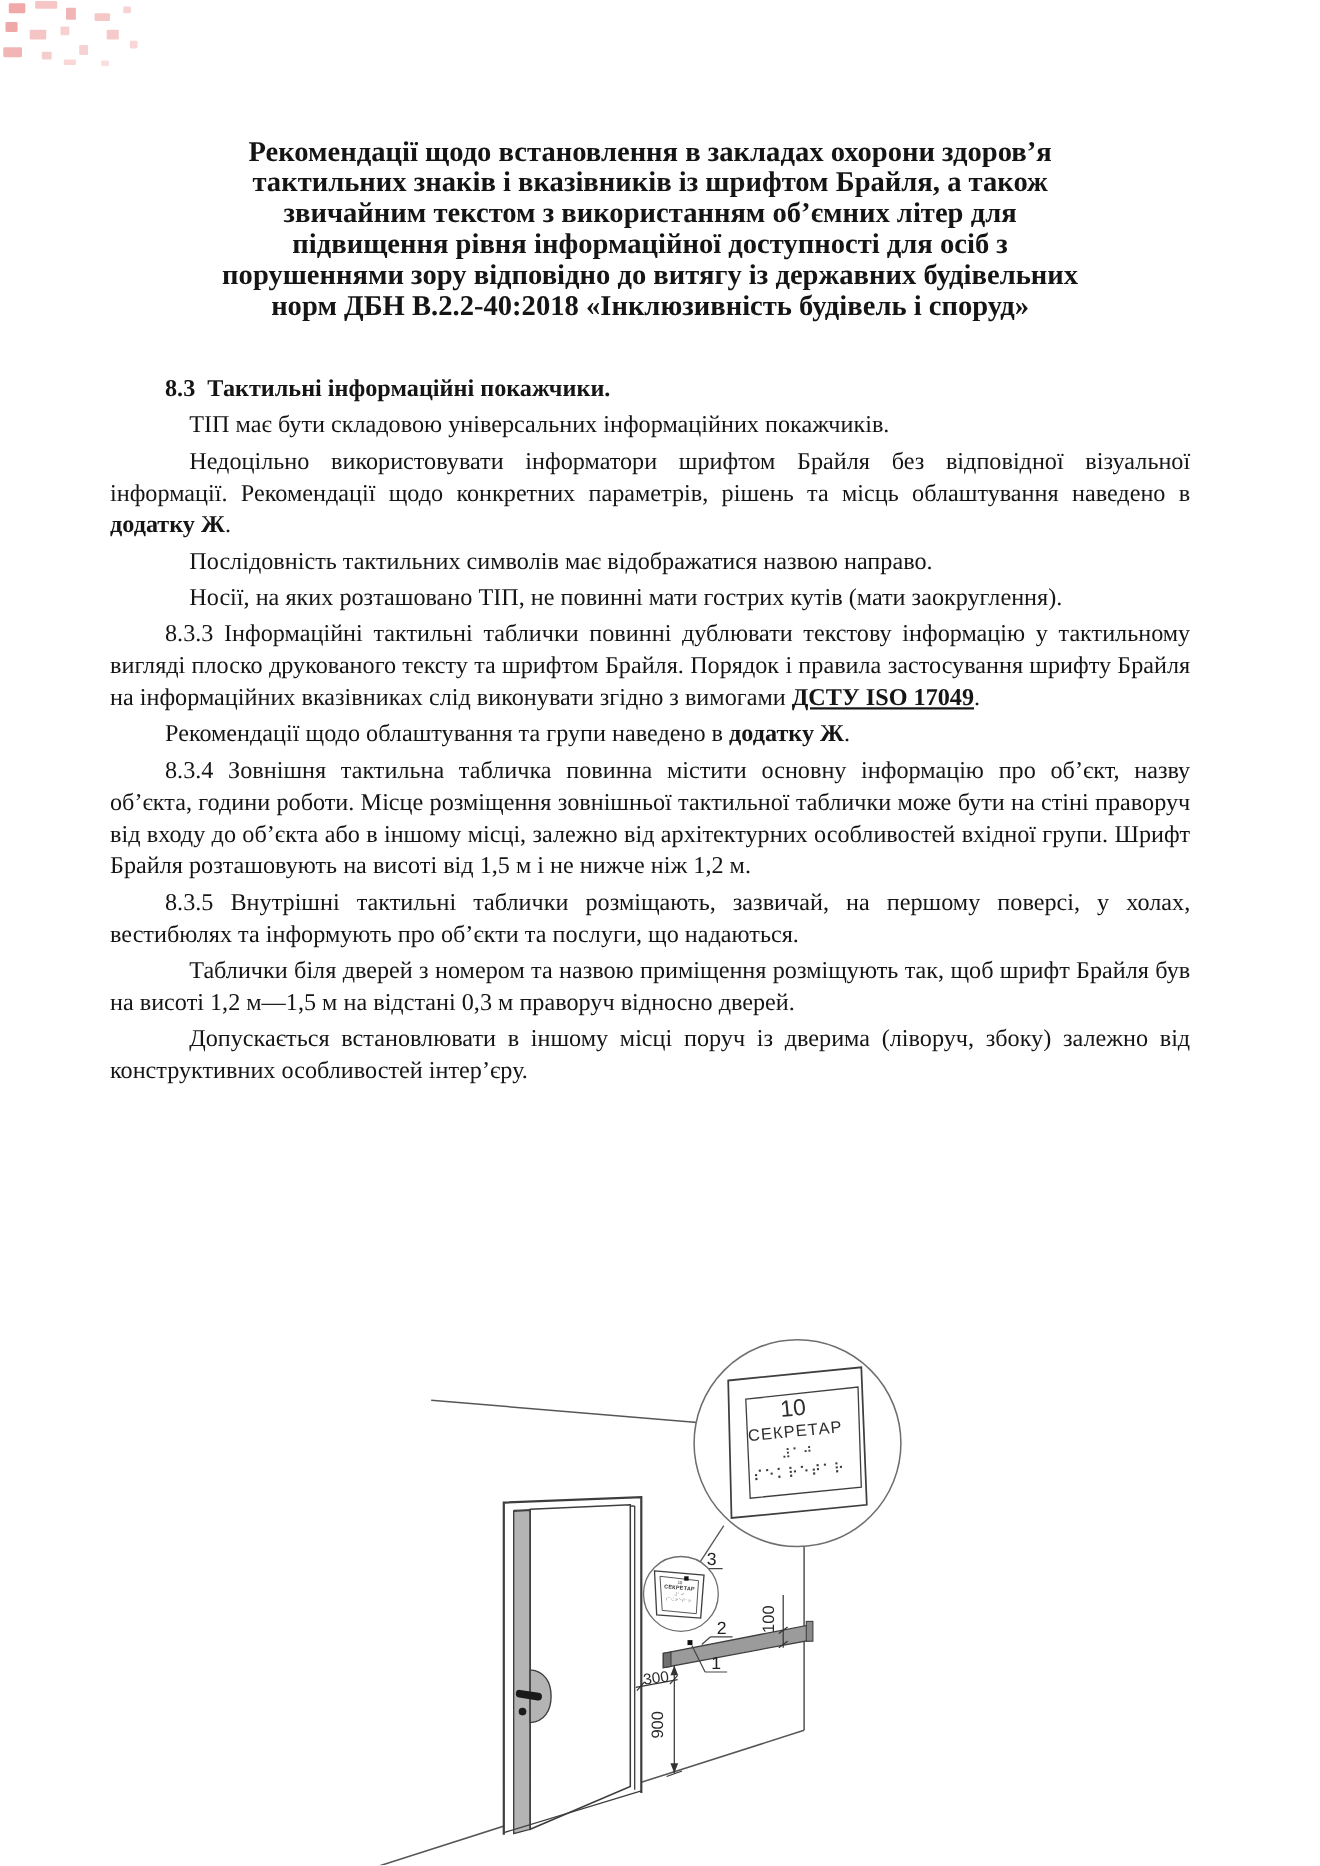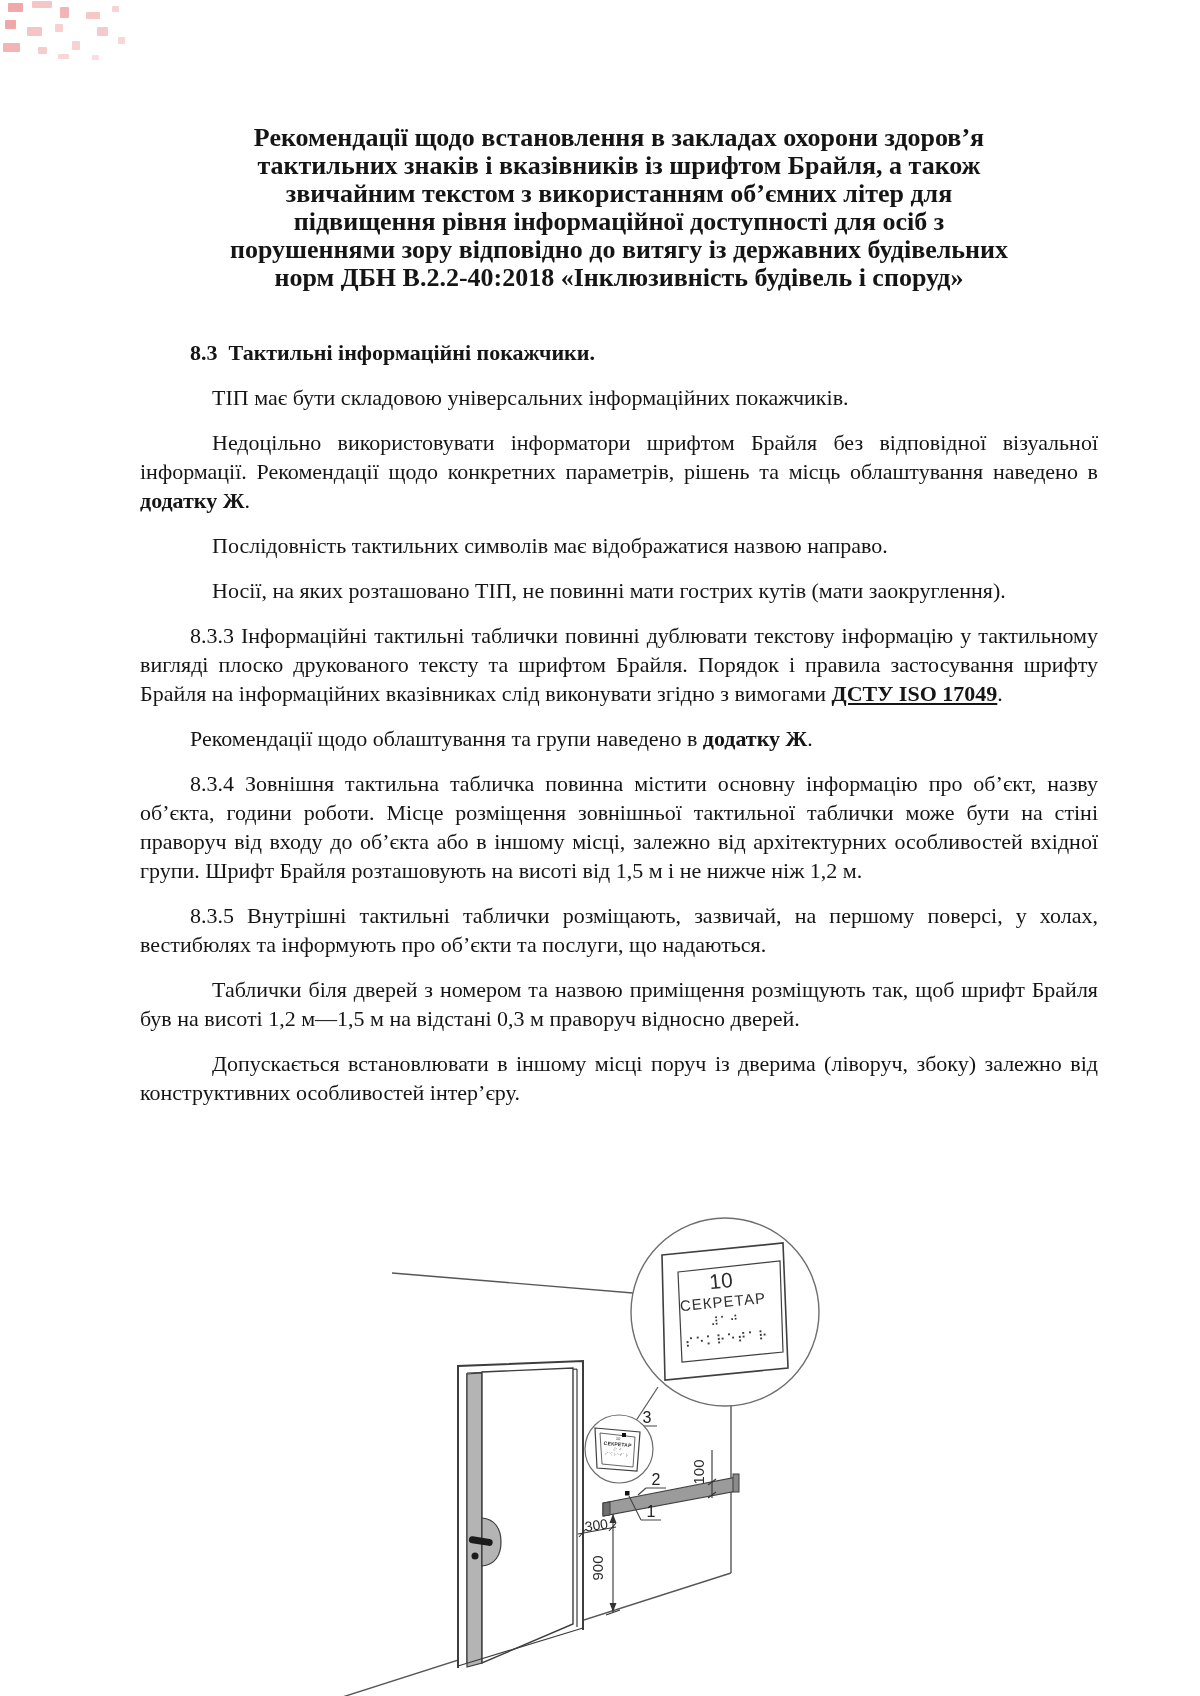--- a/index.html
+++ b/index.html
@@ -1,21 +1,21 @@
 <!DOCTYPE html>
 <html><head>
 <meta charset="utf-8">
 <style>
   html,body{margin:0;padding:0;background:#ffffff;}
   .page{position:relative;width:1200px;height:1696px;background:#fff;overflow:hidden;
         font-family:"Liberation Serif",serif;color:#151515;}
-  .content{position:absolute;left:124px;top:0;width:990px;}
+  .content{position:absolute;left:96px;top:0;width:990px;}
   .title{margin:124px 0 0 0;font-weight:bold;font-size:26px;line-height:28px;text-align:center;}
   .heading{margin-top:46px;font-weight:bold;}
-  p{margin:16px;font-size:22px;line-height:29px;text-align:justify;}
+  p{margin:4px;font-size:22px;line-height:29px;text-align:justify;}
   p.i1{text-indent:50px;}
   p.i2{text-indent:72px;}
   b.u{text-decoration:underline;}
   
   .art{position:absolute;border-radius:1px;}
   
   .diagram{position:absolute;left:300px;top:1200px;width:600px;height:496px;}
   .diagram svg{position:absolute;left:0;top:0;}
   .dim{font-family:"Liberation Sans",sans-serif;font-size:15px;fill:#2b2b2b;}
   .dim300{font-size:14px;}

